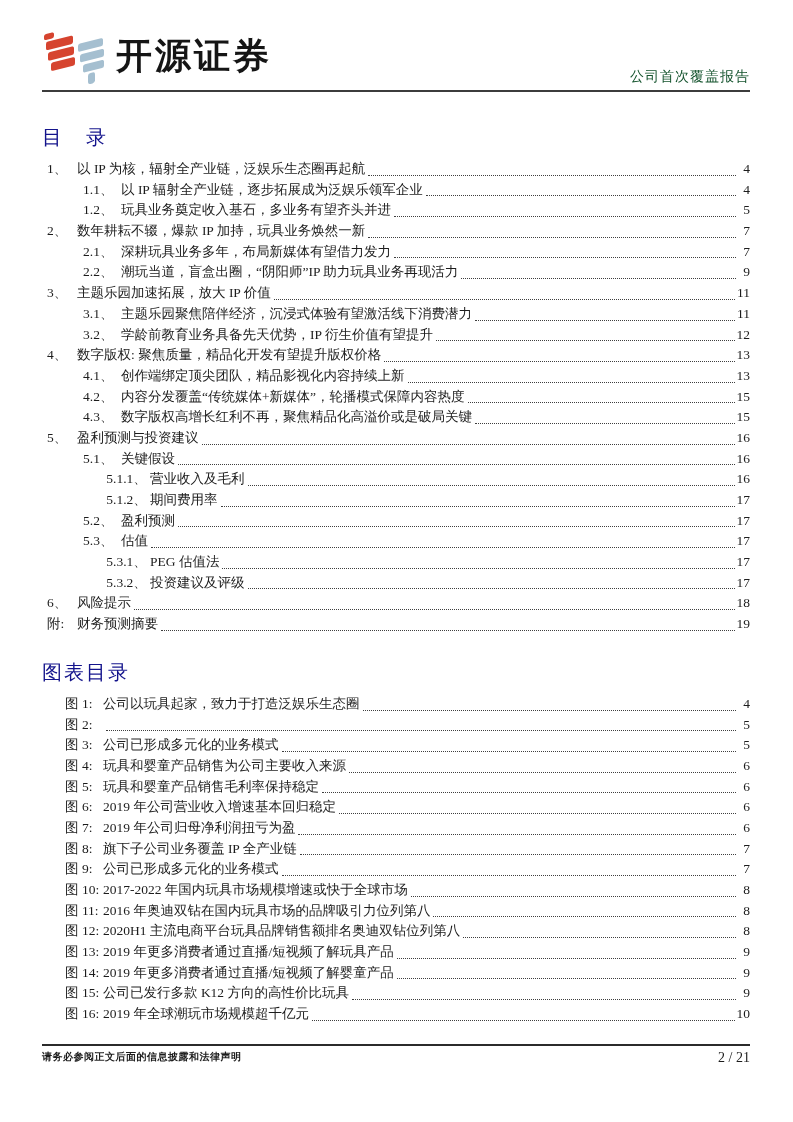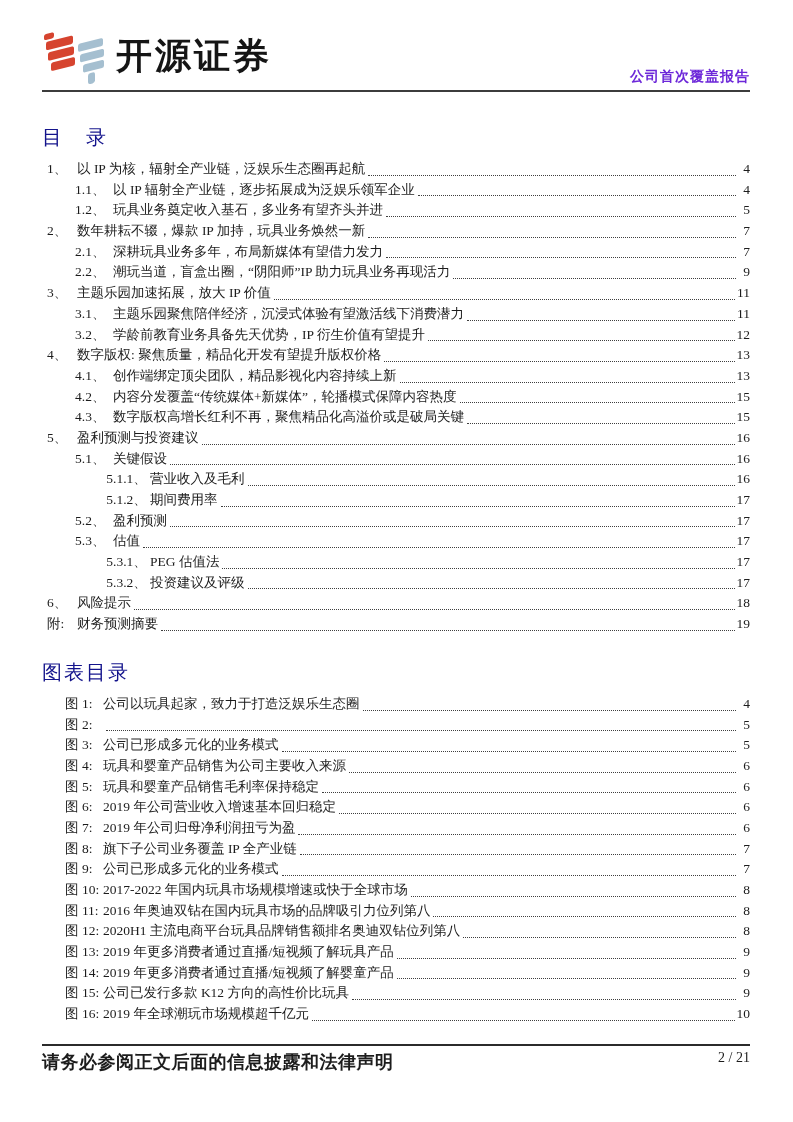--- a/index.html
+++ b/index.html
@@ -24,21 +24,21 @@
     border-bottom:2px solid var(--rule);
     height:68px;padding-bottom:3px;
   }
   .brand{display:flex;align-items:center;gap:10px;}
   .brand-name{
     font-family:"Liberation Sans","DejaVu Sans",sans-serif;
     font-weight:bold;font-size:36px;letter-spacing:3px;color:#151515;
     line-height:1;padding-bottom:4px;
   }
   .report-type{
-    font-weight:bold;font-size:14px;color:#6d28d9;letter-spacing:1px;
+    font-weight:normal;font-size:14px;color:#14532d;letter-spacing:1px;
     padding-bottom:1px;
   }
 
   
   .sec-title{
     text-align:left;font-weight:normal;font-size:20px;color:var(--navy);
     letter-spacing:2px;line-height:1.25;
   }
   .toc-title{margin-top:33px;}
   .fig-title{margin-top:25px;}
@@ -54,36 +54,36 @@
   .leader{
     flex:1;align-self:flex-end;height:12px;margin:0 2px 4px 3px;
     border-bottom:1.6px dotted #3f3f3f;min-width:14px;
   }
   .pnum{flex:none;min-width:12px;text-align:right;}
 
   
   .trow[data-level="1"]{padding-left:5px;}
   .trow[data-level="1"] .num{min-width:30px;}
   .trow[data-level="2"]{padding-left:33px;}
-  .trow[data-level="2"] .num{min-width:38px;}
+  .trow[data-level="2"] .num{min-width:38px;margin-left:8px;}
   .trow[data-level="3"]{padding-left:61px;}
   .trow[data-level="3"] .num{min-width:47px;text-align:center;}
 
   
   .fig-list .trow{padding-left:5px;margin-left:18px;}
   .fig-list .num{min-width:38px;}
 
   
   .footer{
     position:absolute;left:42px;right:43px;top:1044px;
     border-top:2px solid #2b2b2b;
     display:flex;justify-content:space-between;align-items:flex-start;
     padding-top:4px;
   }
-  .disclaimer{font-weight:bold;font-size:18px;letter-spacing:.5px;}
+  .disclaimer{font-weight:bold;font-size:10px;letter-spacing:.5px;}
   .page-indicator{font-size:14px;}
 
   
   .logo-icon{display:block;}
 </style>
 </head>
 <body>
 
 <div class="page">
 

